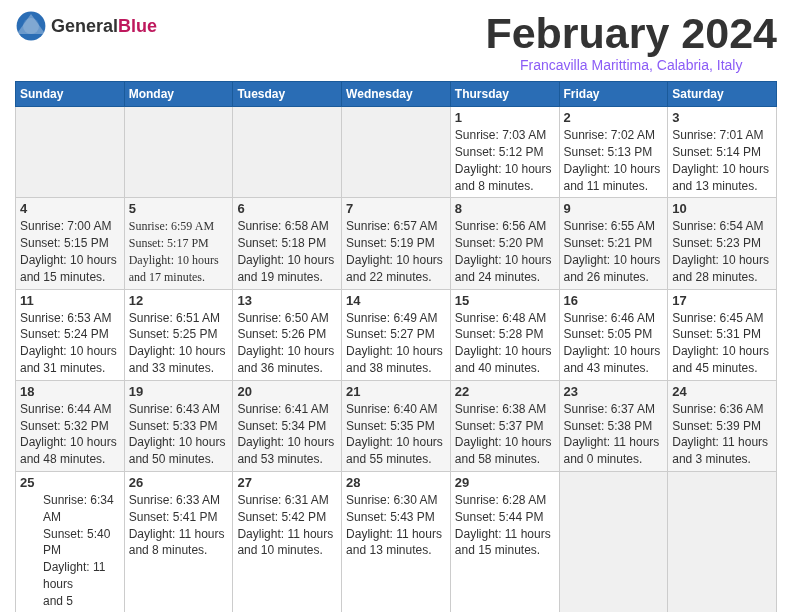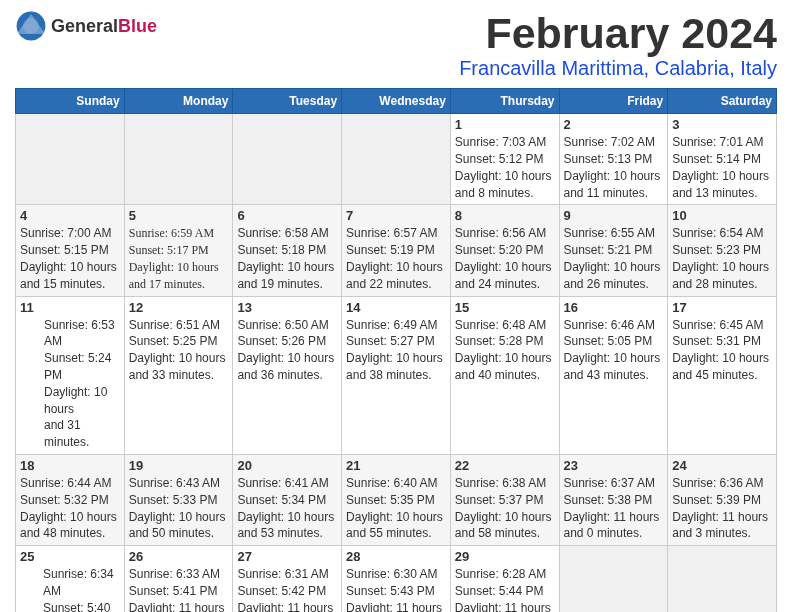--- a/index.html
+++ b/index.html
@@ -38,34 +38,34 @@
     .title-area {
       text-align: right;
     }
     .month-title {
       font-size: 43px;
       font-weight: bold;
       color: #333;
       line-height: 1.1;
     }
     .location-title {
-      font-size: 20px;
-      color: #1d4ed8;
+      font-size: 14px;
+      color: #8b5cf6;
       text-align: center;
     }
     table {
       width: 100%;
       border-collapse: collapse;
       font-size: 11px;
     }
     thead tr th {
       background-color: #2a6db5;
       color: #fff;
       padding: 5px 4px;
-      text-align: right;
+      text-align: left;
       font-size: 12px;
       border: 1px solid #1a5a9a;
     }
     tbody tr td {
       border: 1px solid #ccc;
       vertical-align: top;
       padding: 3px 4px;
       width: calc(100% / 7);
       min-height: 75px;
       height: 85px;
@@ -199,21 +199,21 @@
           <span class="day-num">10</span>
           <div class="day-info" style="white-space: pre-line;">Sunrise: 6:54 AM
 Sunset: 5:23 PM
 Daylight: 10 hours
 and 28 minutes.</div>
         </td>
       </tr>
       <tr>
         <td>
           <span class="day-num">11</span>
-          <div class="day-info" style="white-space: pre-line; margin-left: 24px;">Sunrise: 6:53 AM
+          <div class="day-info" style="white-space: pre-line;">Sunrise: 6:53 AM
 Sunset: 5:24 PM
 Daylight: 10 hours
 and 31 minutes.</div>
         </td>
         <td>
           <span class="day-num">12</span>
           <div class="day-info" style="white-space: pre-line;">Sunrise: 6:51 AM
 Sunset: 5:25 PM
 Daylight: 10 hours
 and 33 minutes.</div>

